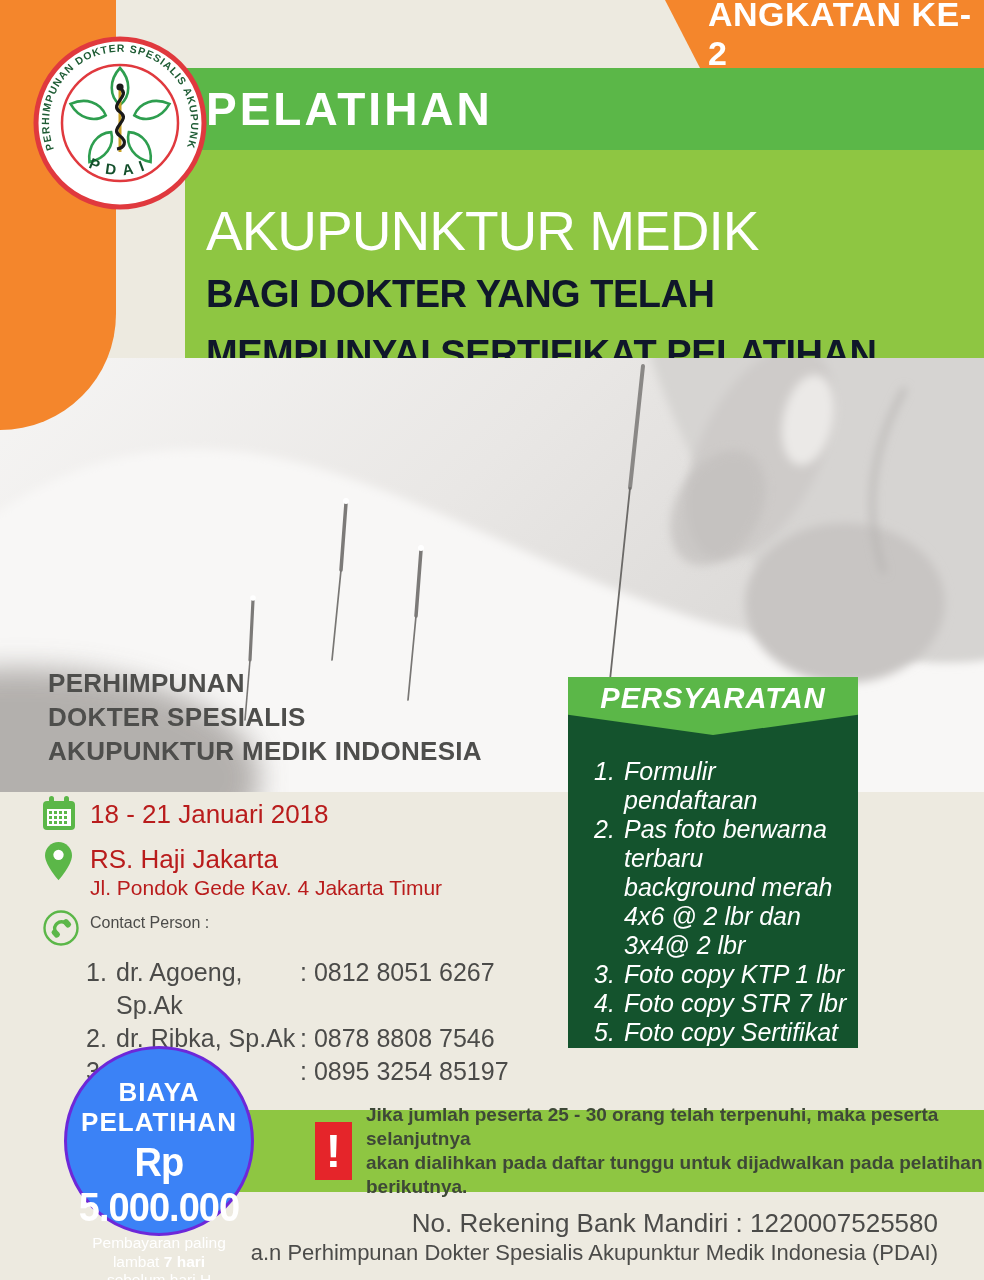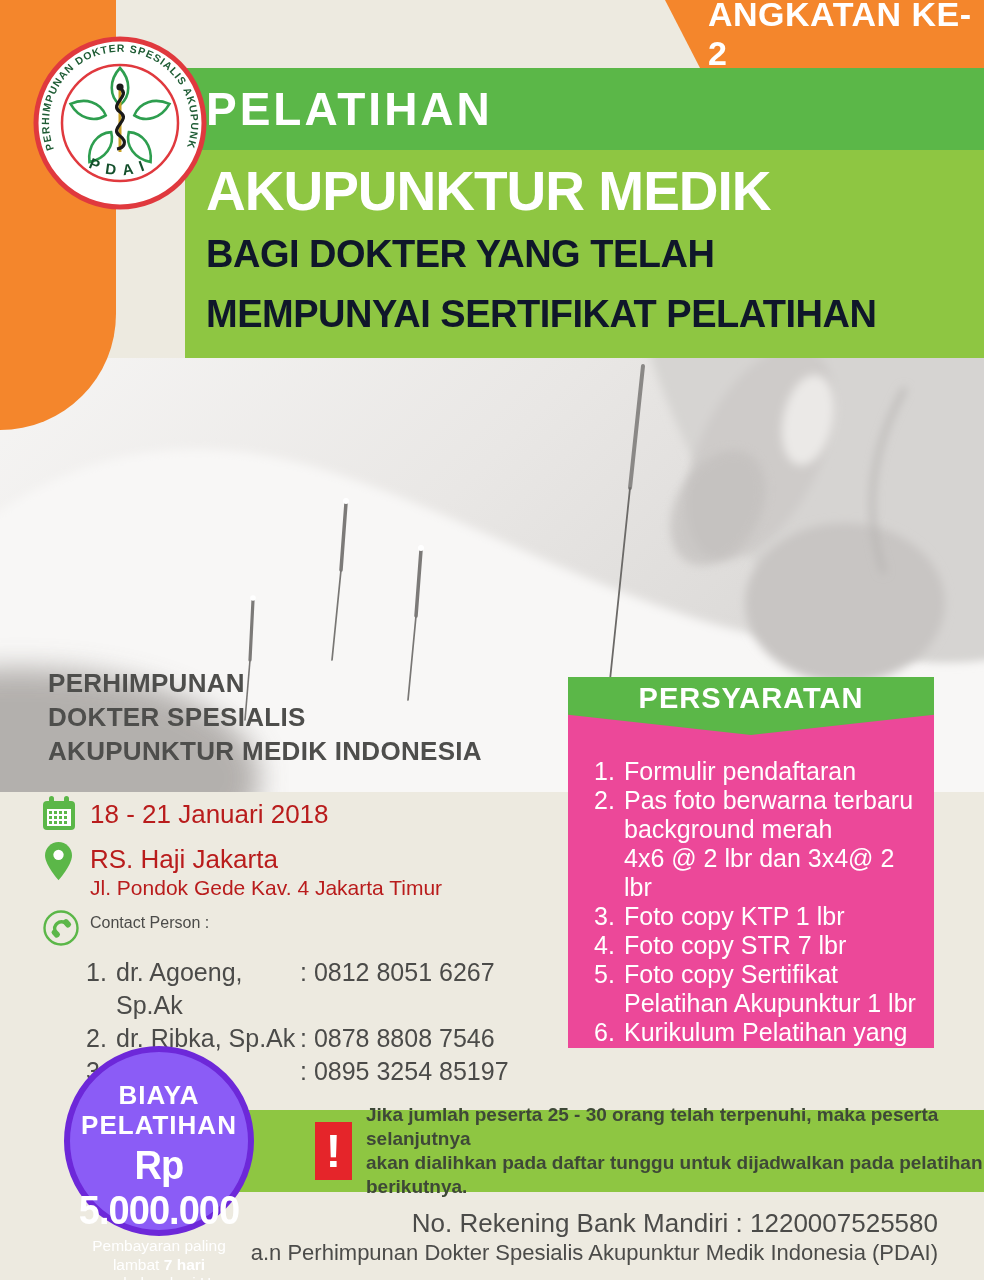--- a/index.html
+++ b/index.html
@@ -18,21 +18,21 @@
   }
   .band-dark {
     position:absolute; left:150px; right:0; top:68px; height:82px;
     background:#5BB748; display:flex; align-items:center;
   }
   .kicker { color:#fff; font-weight:bold; font-size:46px; letter-spacing:3px; padding-left:56px; }
   .box-light {
     position:absolute; left:185px; right:0; top:150px; height:208px;
     background:#8EC642; padding:14px 10px 0 21px; overflow:hidden;
   }
-  .box-light h1 { color:#fff; font-size:55px; line-height:55px; font-weight:bold; letter-spacing:-1px; margin-bottom:5px; }
+  .box-light h1 { color:#fff; font-size:55px; line-height:55px; font-weight:normal; letter-spacing:-1px; margin-bottom:5px;margin-top:40px; }
   .subtitle { color:#0f172a; font-size:38px; line-height:60px; font-weight:bold; letter-spacing:-0.5px; }
   .badge {
     position:absolute; left:660px; right:0; top:0; height:68px; background:#F4862C;
     clip-path:polygon(5px 0, 100% 0, 100% 100%, 40px 100%);
     display:flex; align-items:center; justify-content:center; padding-left:48px;
   }
   .badge span { color:#fff; font-weight:bold; font-size:34px; letter-spacing:0.5px; }
   
   .logo { position:absolute; left:33px; top:36px; width:174px; height:174px; }
   
@@ -46,36 +46,36 @@
   .icell { width:48px; flex:0 0 48px; display:flex; justify-content:flex-start; }
   .itext { font-size:26px; line-height:32px; color:#b91c1c; padding-top:2px; }
   .itext .sub { font-size:21px; line-height:25px; }
   .contact-label { font-size:16px; color:#4B4B49; padding-top:5px; }
   .clist { margin:6px 0 0 44px; }
   .crow { display:flex; font-size:25px; line-height:33px; color:#4B4B49; }
   .c-num { width:30px; flex:0 0 30px; }
   .c-name { width:184px; flex:0 0 184px; }
   
   .req {
-    position:absolute; left:568px; top:677px; width:366px; height:371px;
-    background:#ec4899; overflow:hidden;
+    position:absolute; left:568px; top:677px; width:290px; height:371px;
+    background:#14532d; overflow:hidden;font-style:italic;
   }
   .req-header {
     height:58px; background:#5BB748;
     clip-path:polygon(0 0, 100% 0, 100% 65%, 50% 100%, 0 65%);
     text-align:center; padding-top:5px;
   }
   .req-header span { color:#fff; font-weight:bold; font-size:29px; letter-spacing:1px; }
   .req-list { padding:22px 10px 0 26px; }
   .req-row { display:flex; color:#fff; font-size:25px; line-height:29px; }
   .r-num { width:30px; flex:0 0 30px; }
   
   .fee {
     position:absolute; left:64px; top:1046px; width:190px; height:190px;
-    background:#8b5cf6; border:6px solid #6d28d9; border-radius:50%;
+    background:#3b82f6; border:3px solid #6d28d9; border-radius:50%;
     display:flex; flex-direction:column; align-items:center; text-align:center;
     padding-top:28px; z-index:3; color:#fff;
   }
   .fee-label { font-size:26px; line-height:30px; font-weight:bold; letter-spacing:1px; }
   .fee-amount { font-size:40px; font-weight:bold; letter-spacing:-1px; transform:scaleX(0.95); margin:3px 0 4px; }
   .fee-note { font-size:15.5px; line-height:18.5px; width:152px; }
   
   .notice {
     position:absolute; left:160px; right:0; top:1110px; height:82px; background:#8EC642;
     display:flex; align-items:center; z-index:2;

